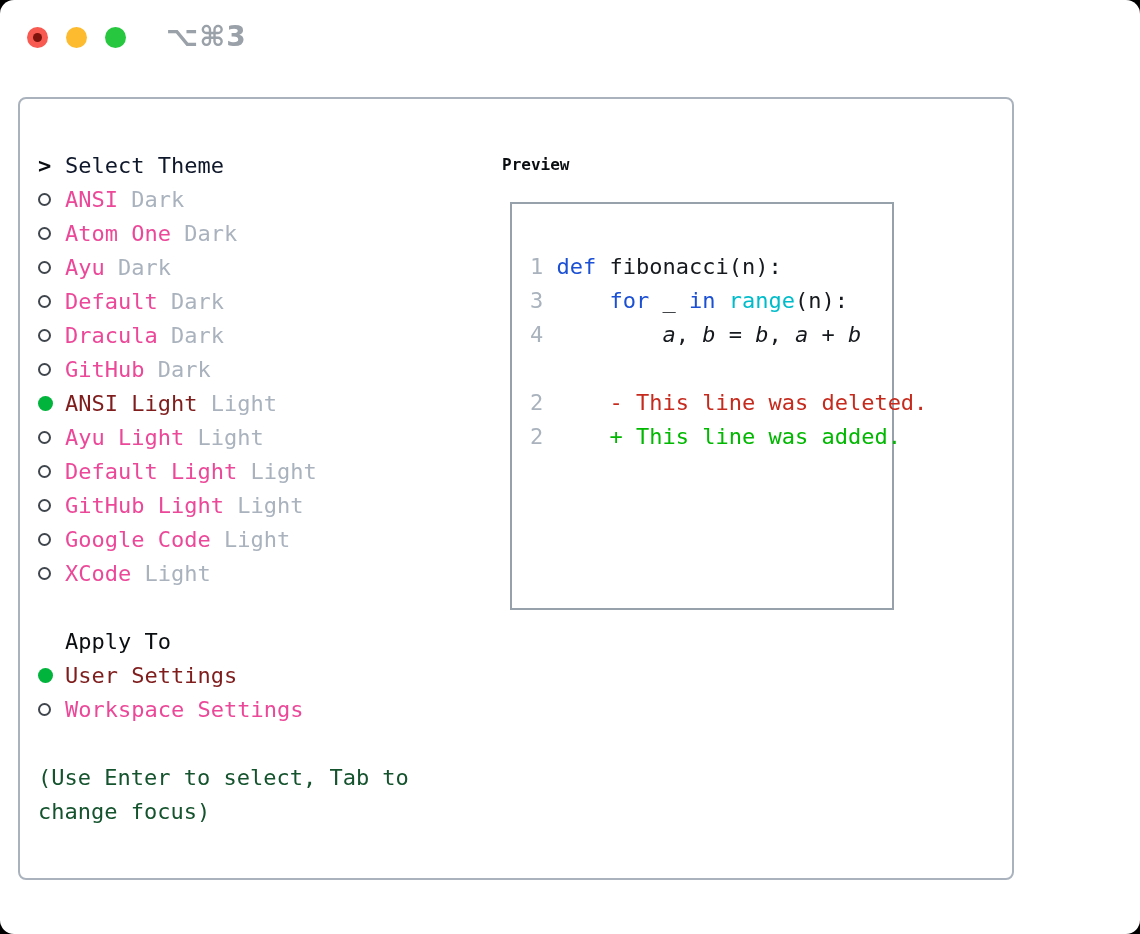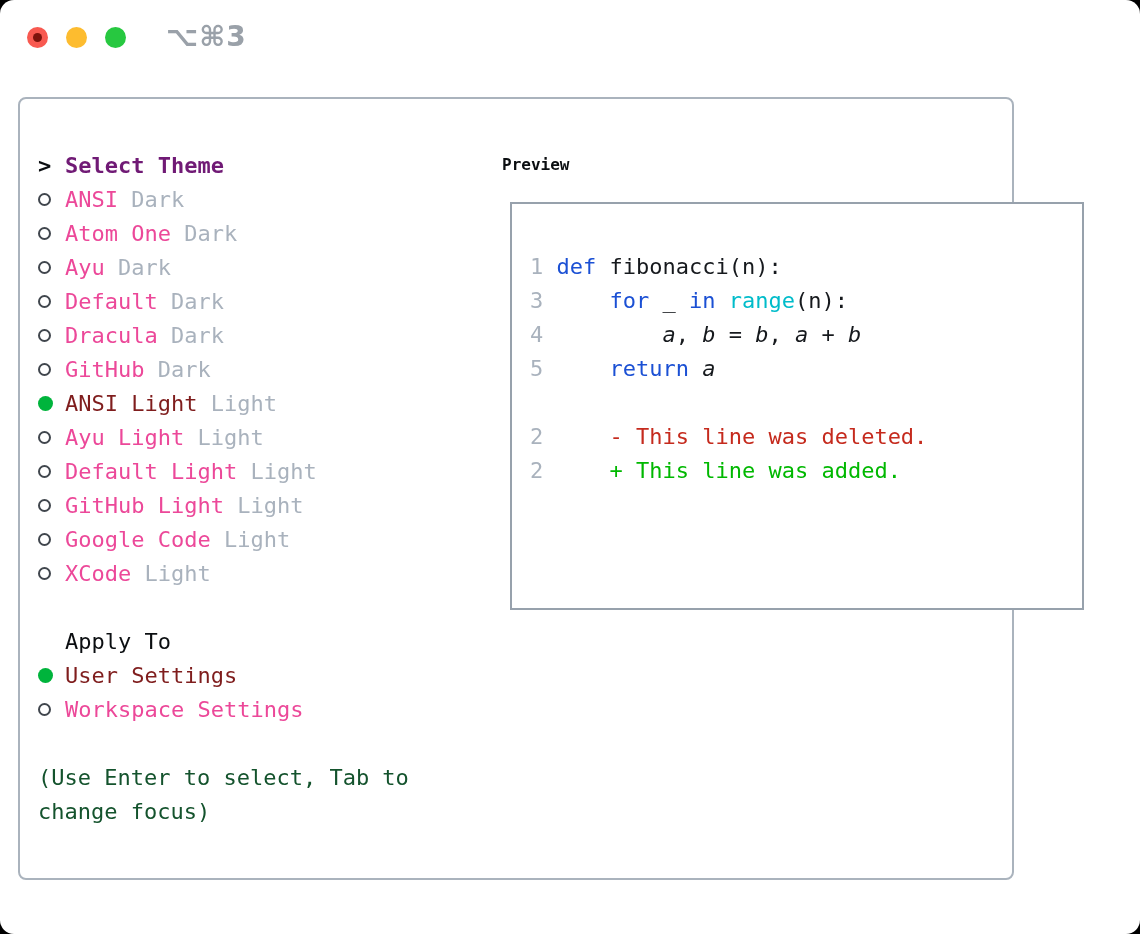--- a/index.html
+++ b/index.html
@@ -30,34 +30,34 @@
   .panel{
     position:absolute;left:18px;top:97px;width:996px;height:783px;
     border:2px solid #aab3bd;border-radius:8px;box-sizing:border-box;background:#fff;
   }
   .leftcol{position:absolute;left:18px;top:49px;}
   .row{height:34px;display:flex;align-items:center;font-size:22px;white-space:pre;}
   .gutter{width:27px;display:flex;align-items:center;}
   .chev{font-weight:700;color:#0b0e11;}
   .dot{width:13px;height:13px;border-radius:50%;border:2px solid #40464d;box-sizing:border-box;background:transparent;}
   .dot.sel{width:15px;height:15px;border:none;background:#00b43c;}
-  .hdr{font-weight:700;color:#701a75;}
+  .hdr{font-weight:400;color:#0f172a;}
   .subhdr{color:#0b0e11;}
   .nm{color:#ec4899;}
   .nm.green{color:#7f1d1d;}
   .variant{color:#a9b2bd;}
   .hintline{color:#14532d;}
   .spacer{height:34px;}
   
   .preview-header{
     position:absolute;left:482px;top:49px;height:34px;line-height:34px;
     font-size:16px;font-weight:700;color:#0b0e11;
   }
   .preview-box{
-    position:absolute;left:490px;top:103px;width:574px;height:408px;
+    position:absolute;left:490px;top:103px;width:384px;height:408px;
     border:2px solid #97a1ac;box-sizing:border-box;background:#fff;
   }
   .code{padding:46px 0 0 18px;}
   .cl{height:34px;line-height:34px;font-size:22px;white-space:pre;color:#16191d;}
   .ln{color:#a9b2bd;}
   .seg.kw{color:#1b50d4;}
   .seg.builtin{color:#00bcca;}
   .seg.num{color:#00ad00;}
   .seg.var{font-style:italic;color:#16191d;}
   .seg.plain{color:#16191d;}
@@ -122,21 +122,20 @@
         </div>
     </div>
 
     <div class="preview-header">Preview</div>
 
     <div class="preview-box">
       <div class="code">
           <div class="cl"><span class="ln">1 </span><span class="seg kw">def</span><span class="seg plain"> fibonacci(n):</span></div>
           <div class="cl"><span class="ln">3 </span><span class="seg plain">    </span><span class="seg kw">for</span><span class="seg plain"> _ </span><span class="seg kw">in</span><span class="seg plain"> </span><span class="seg builtin">range</span><span class="seg plain">(n):</span></div>
           <div class="cl"><span class="ln">4 </span><span class="seg plain">        </span><span class="seg var">a</span><span class="seg plain">, </span><span class="seg var">b</span><span class="seg plain"> = </span><span class="seg var">b</span><span class="seg plain">, </span><span class="seg var">a</span><span class="seg plain"> + </span><span class="seg var">b</span></div>
-          <div class="cl"><span class="ln">5 </span><span class="seg plain">    </span><span class="seg kw">return</span><span class="seg plain"> </span><span class="seg var">a</span></div>
           <div class="cl"><span class="ln">  </span></div>
           <div class="cl"><span class="ln">2 </span><span class="seg deleted">    - This line was deleted.</span></div>
           <div class="cl"><span class="ln">2 </span><span class="seg added">    + This line was added.</span></div>
         </div>
     </div>
 
   </div>
 </div>
 
 </body></html>

